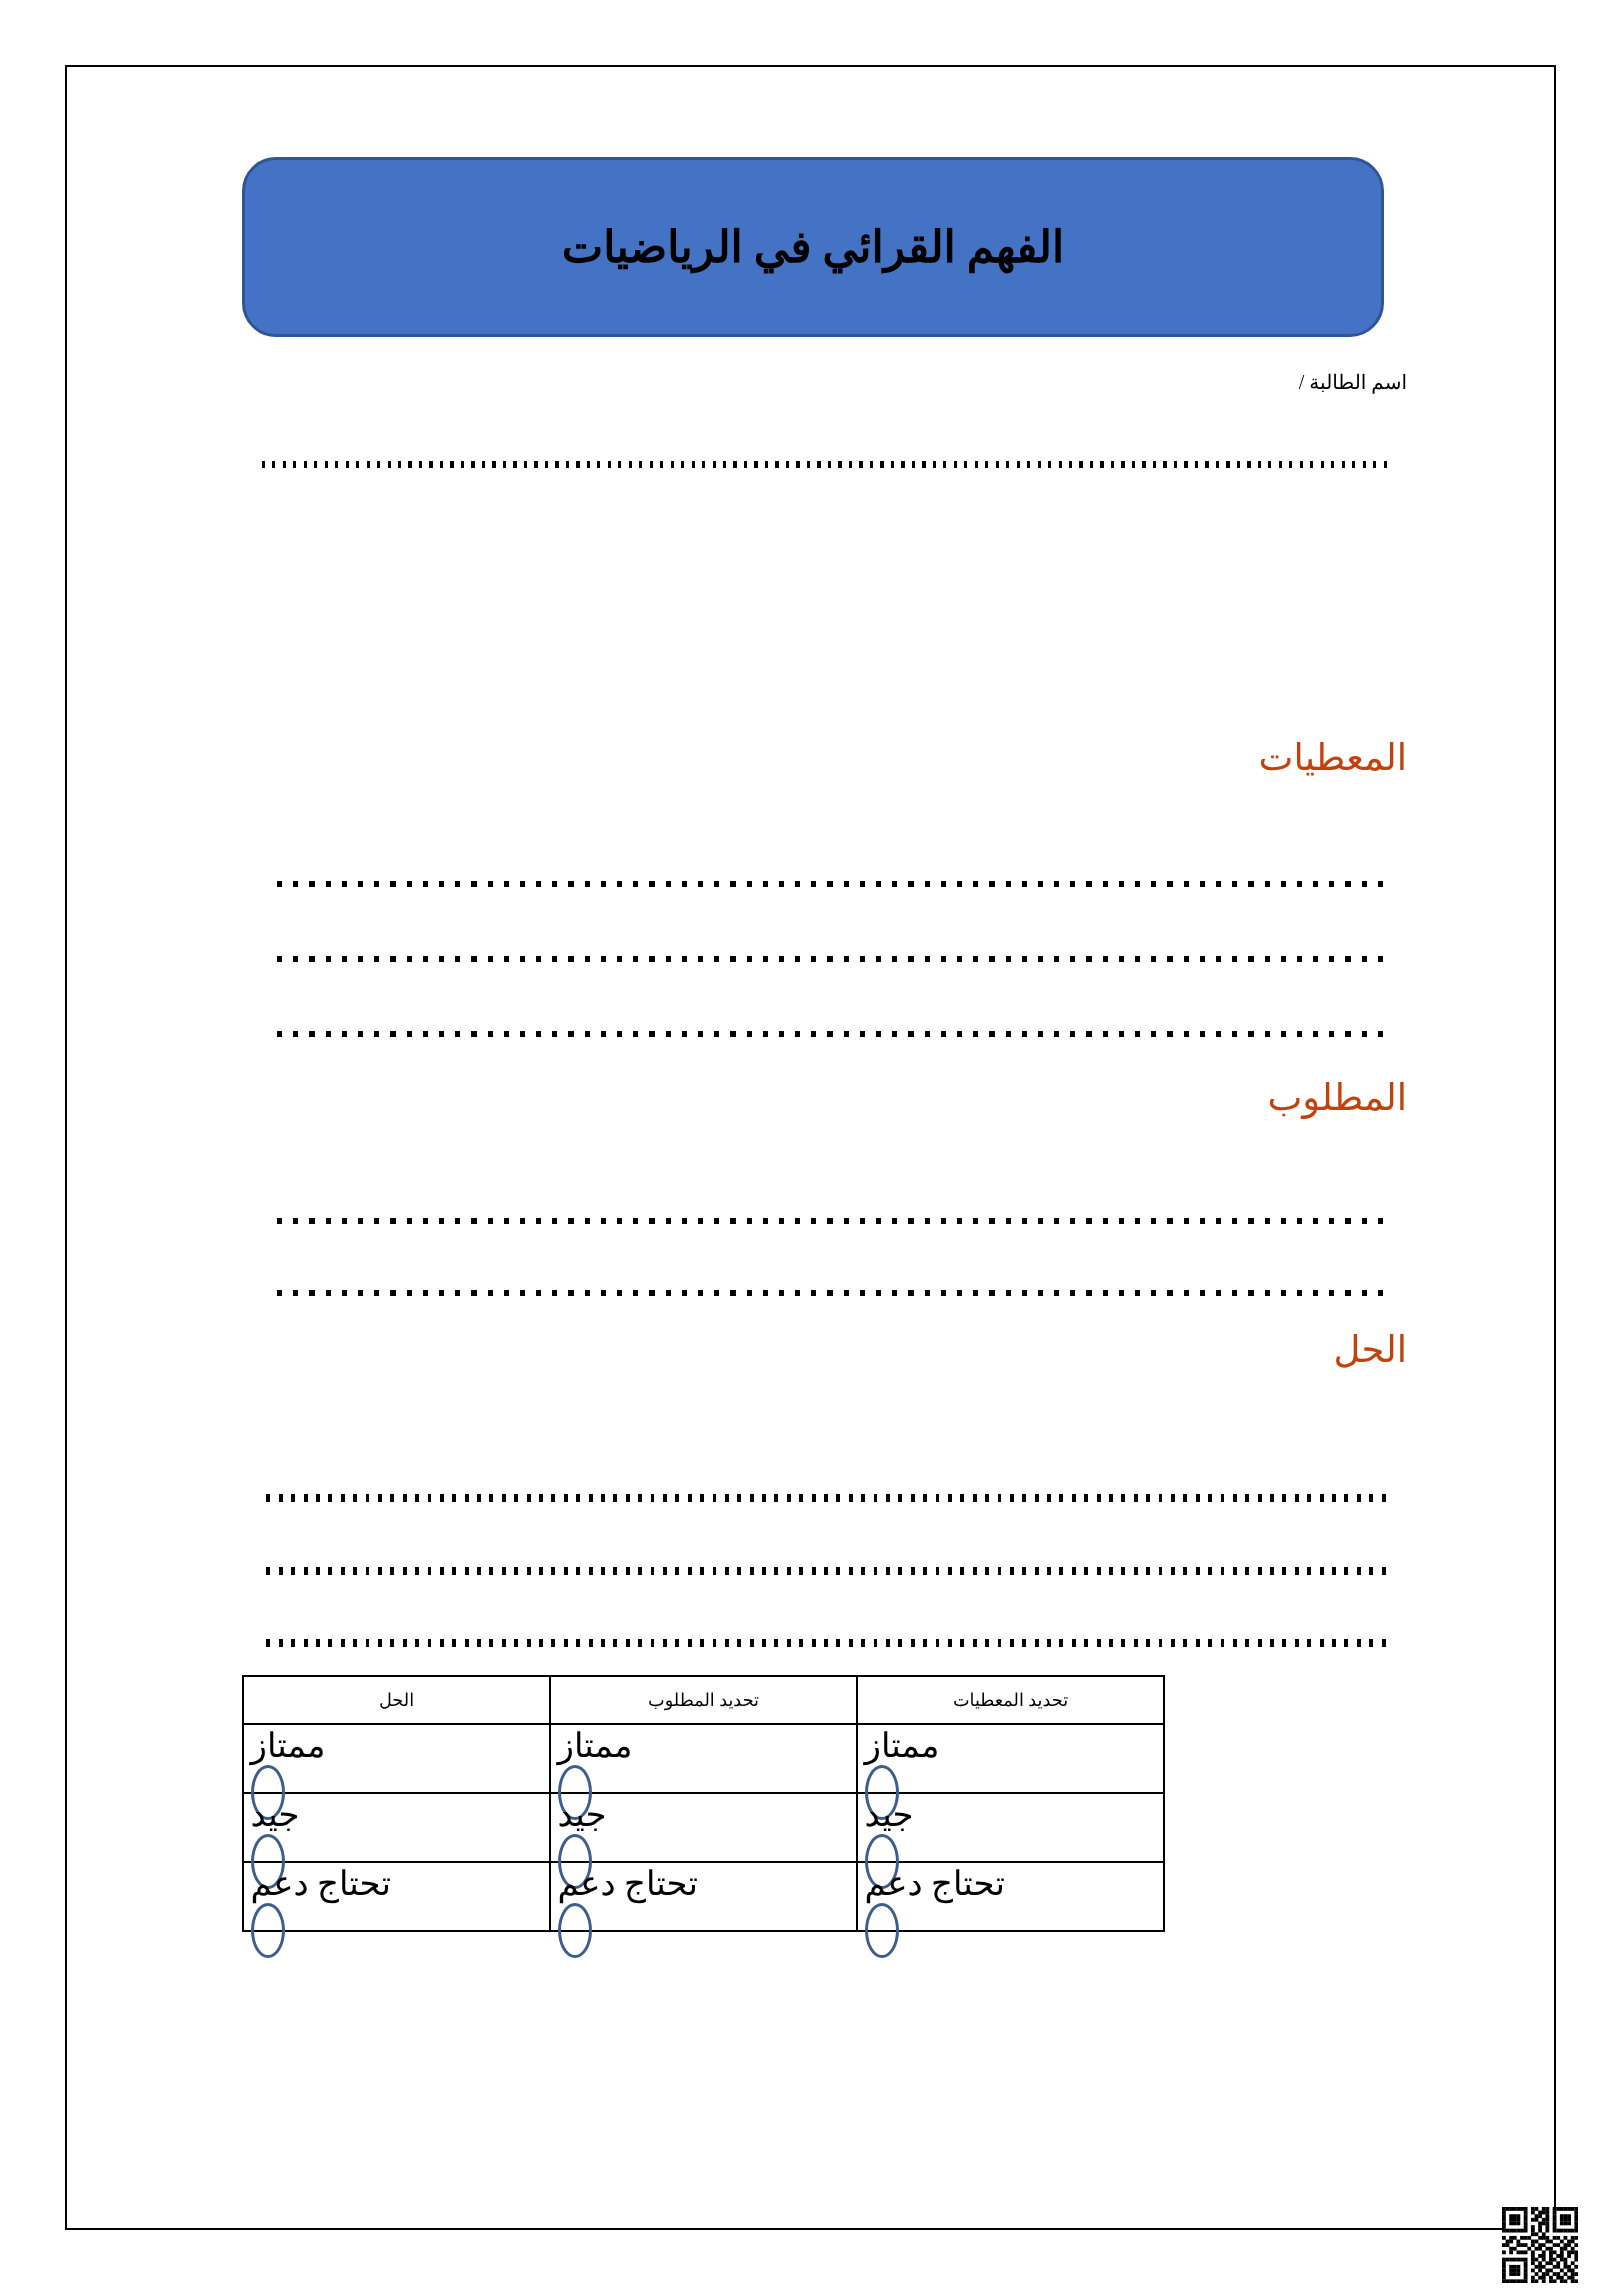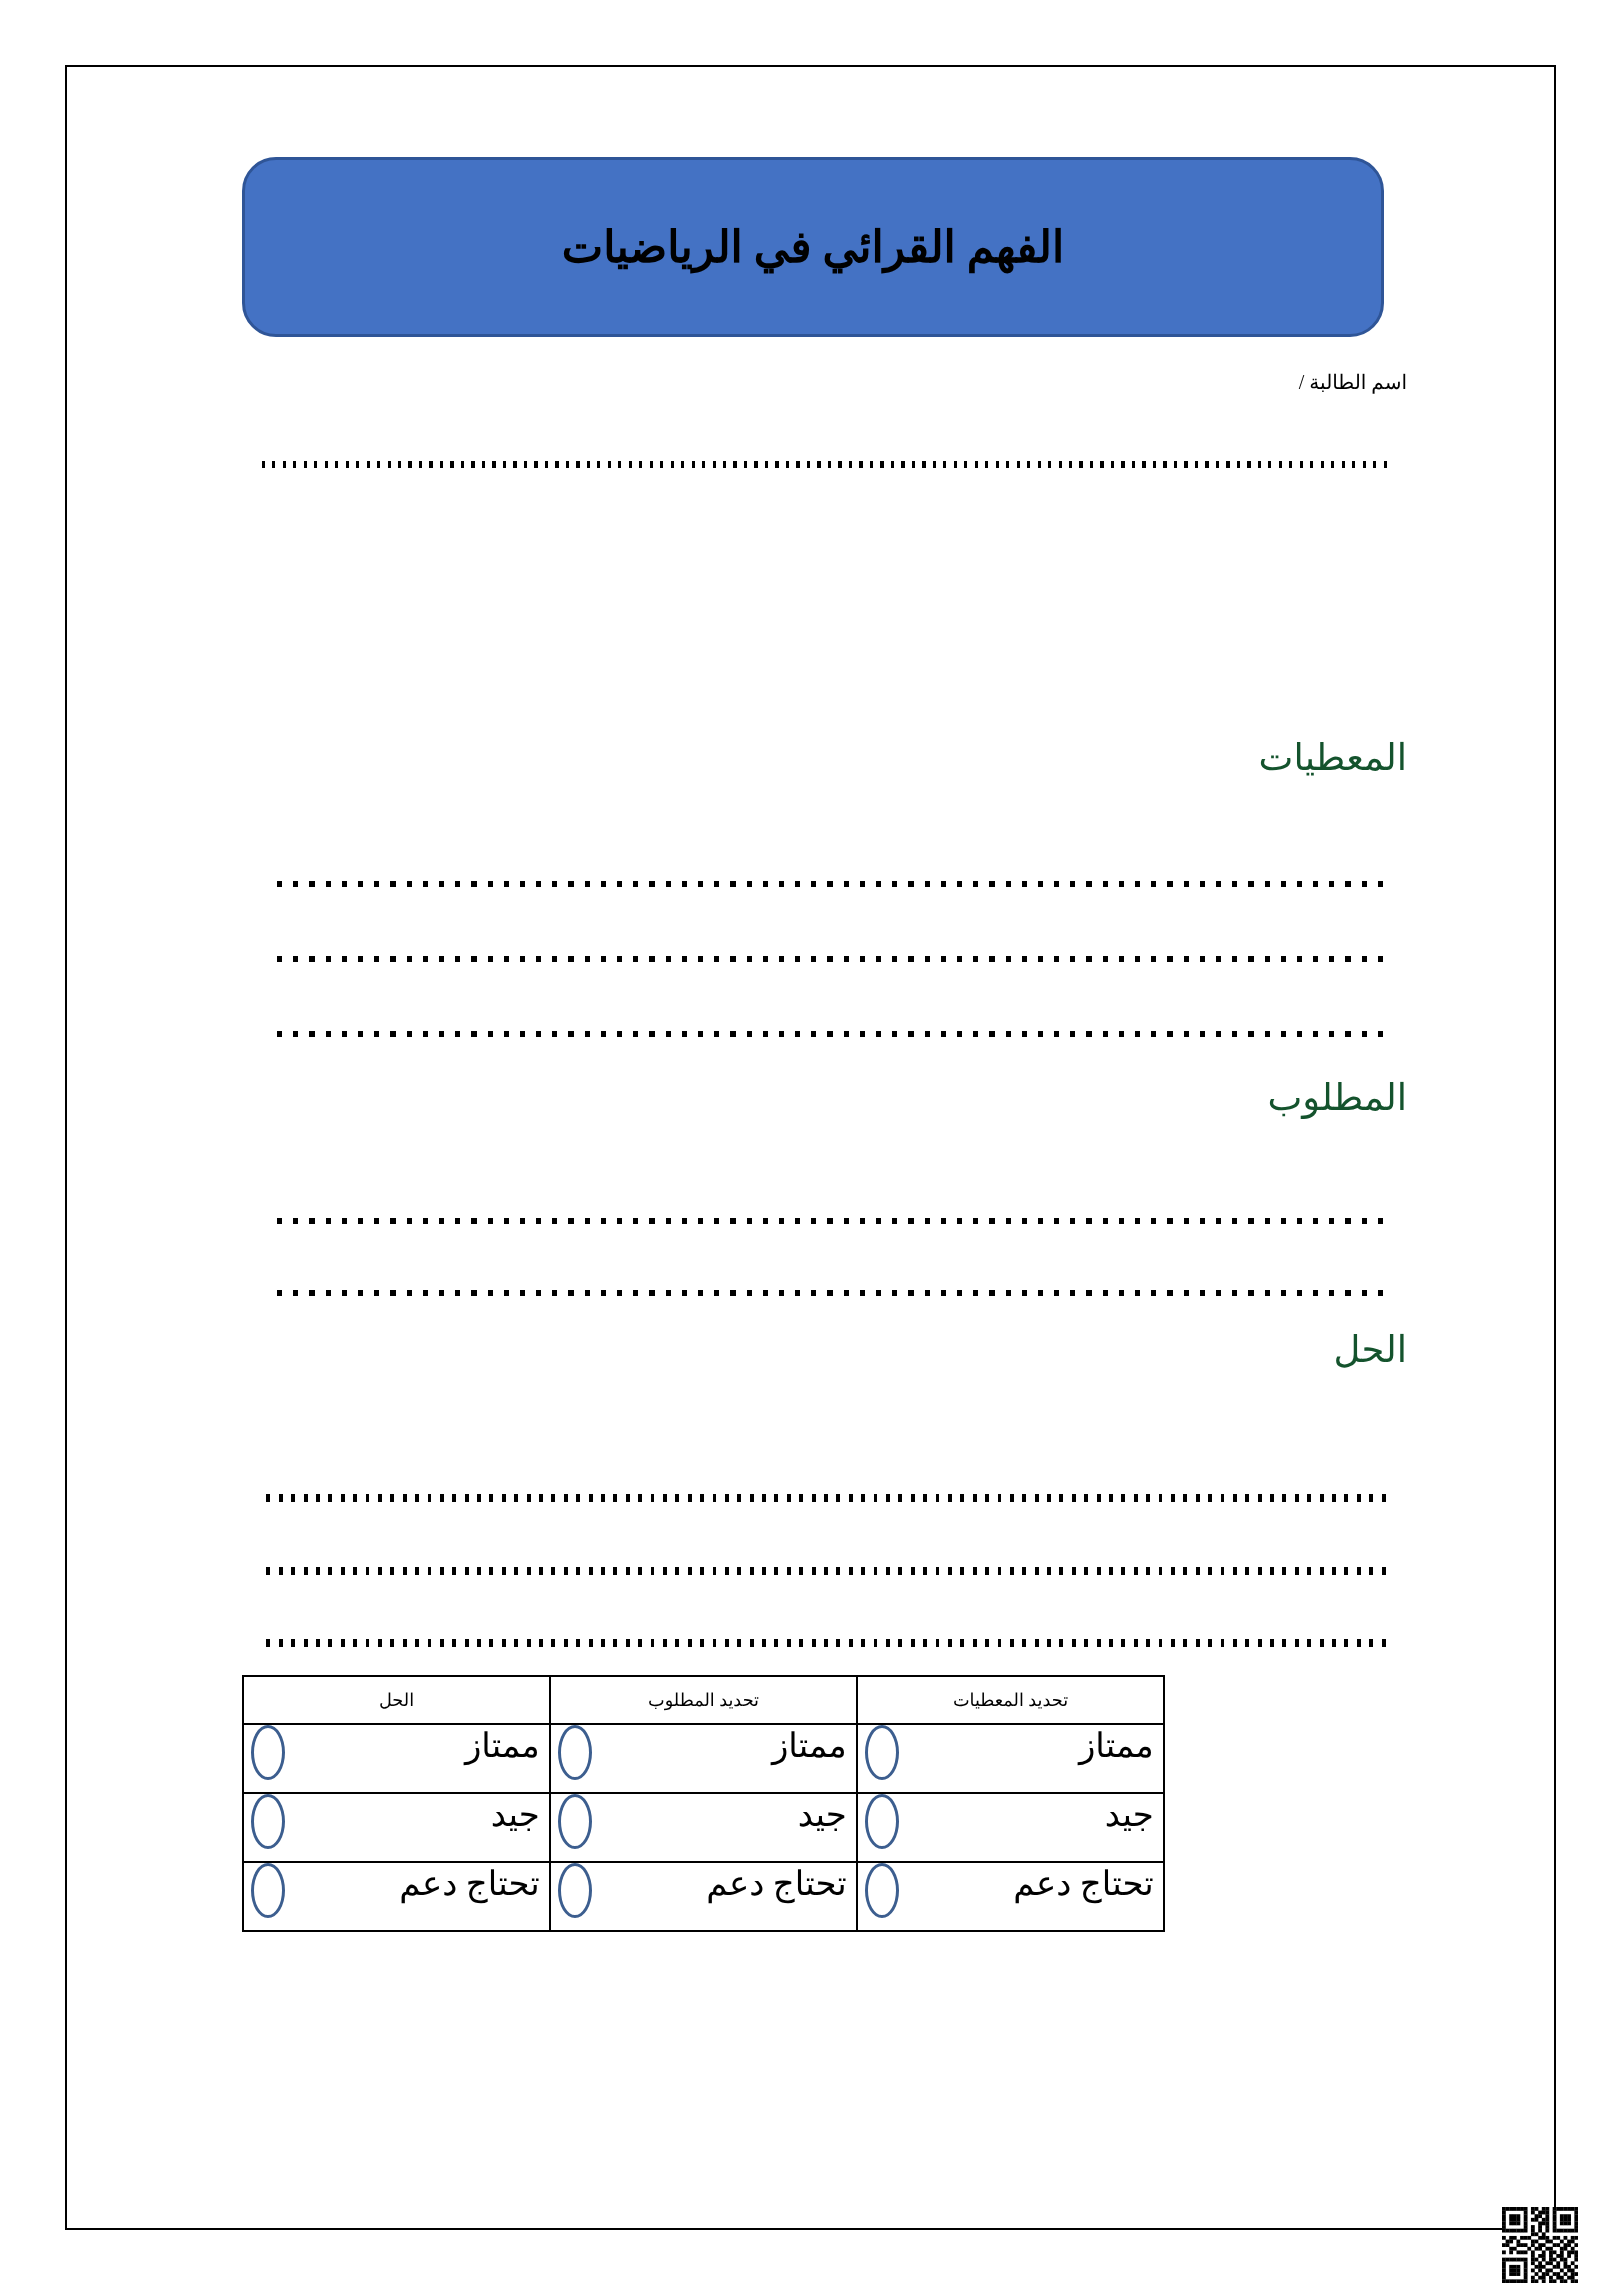--- a/index.html
+++ b/index.html
@@ -99,21 +99,21 @@
     direction: rtl;
   }
   #problem-text .pline { display: block; white-space: nowrap; }
   #problem-text .pline-3 { text-align: right; padding-right: 6.5px; }
 
   
   .section-heading {
     position: absolute;
     right: 216px;
     font-size: 37px;
-    color: #14532d;
+    color: #c2410c;
     white-space: nowrap;
   }
   #heading-given    { top: 736px; }
   #heading-required { top: 1076px; }
   #heading-solution { top: 1328px; }
 
   
   #rubric-table {
     position: absolute;
     left: 242px;
@@ -130,21 +130,22 @@
   #rubric-table thead th {
     height: 46px;
     font-size: 17.7px;
     font-weight: normal;
     text-align: center;
     color: #000000;
   }
   #rubric-table tbody td { height: 67px; }
   .rubric-cell {
     display: flex;
-    align-items: flex-start;
+    flex-direction: column;
+    align-items: flex-end;
     justify-content: flex-start;
     height: 67px;
     padding: 0 9.2px 0 6.5px;
     box-sizing: border-box;
     border-radius: 17px;
   }
   .rubric-label {
     font-size: 34px;
     color: #000000;
     white-space: nowrap;

